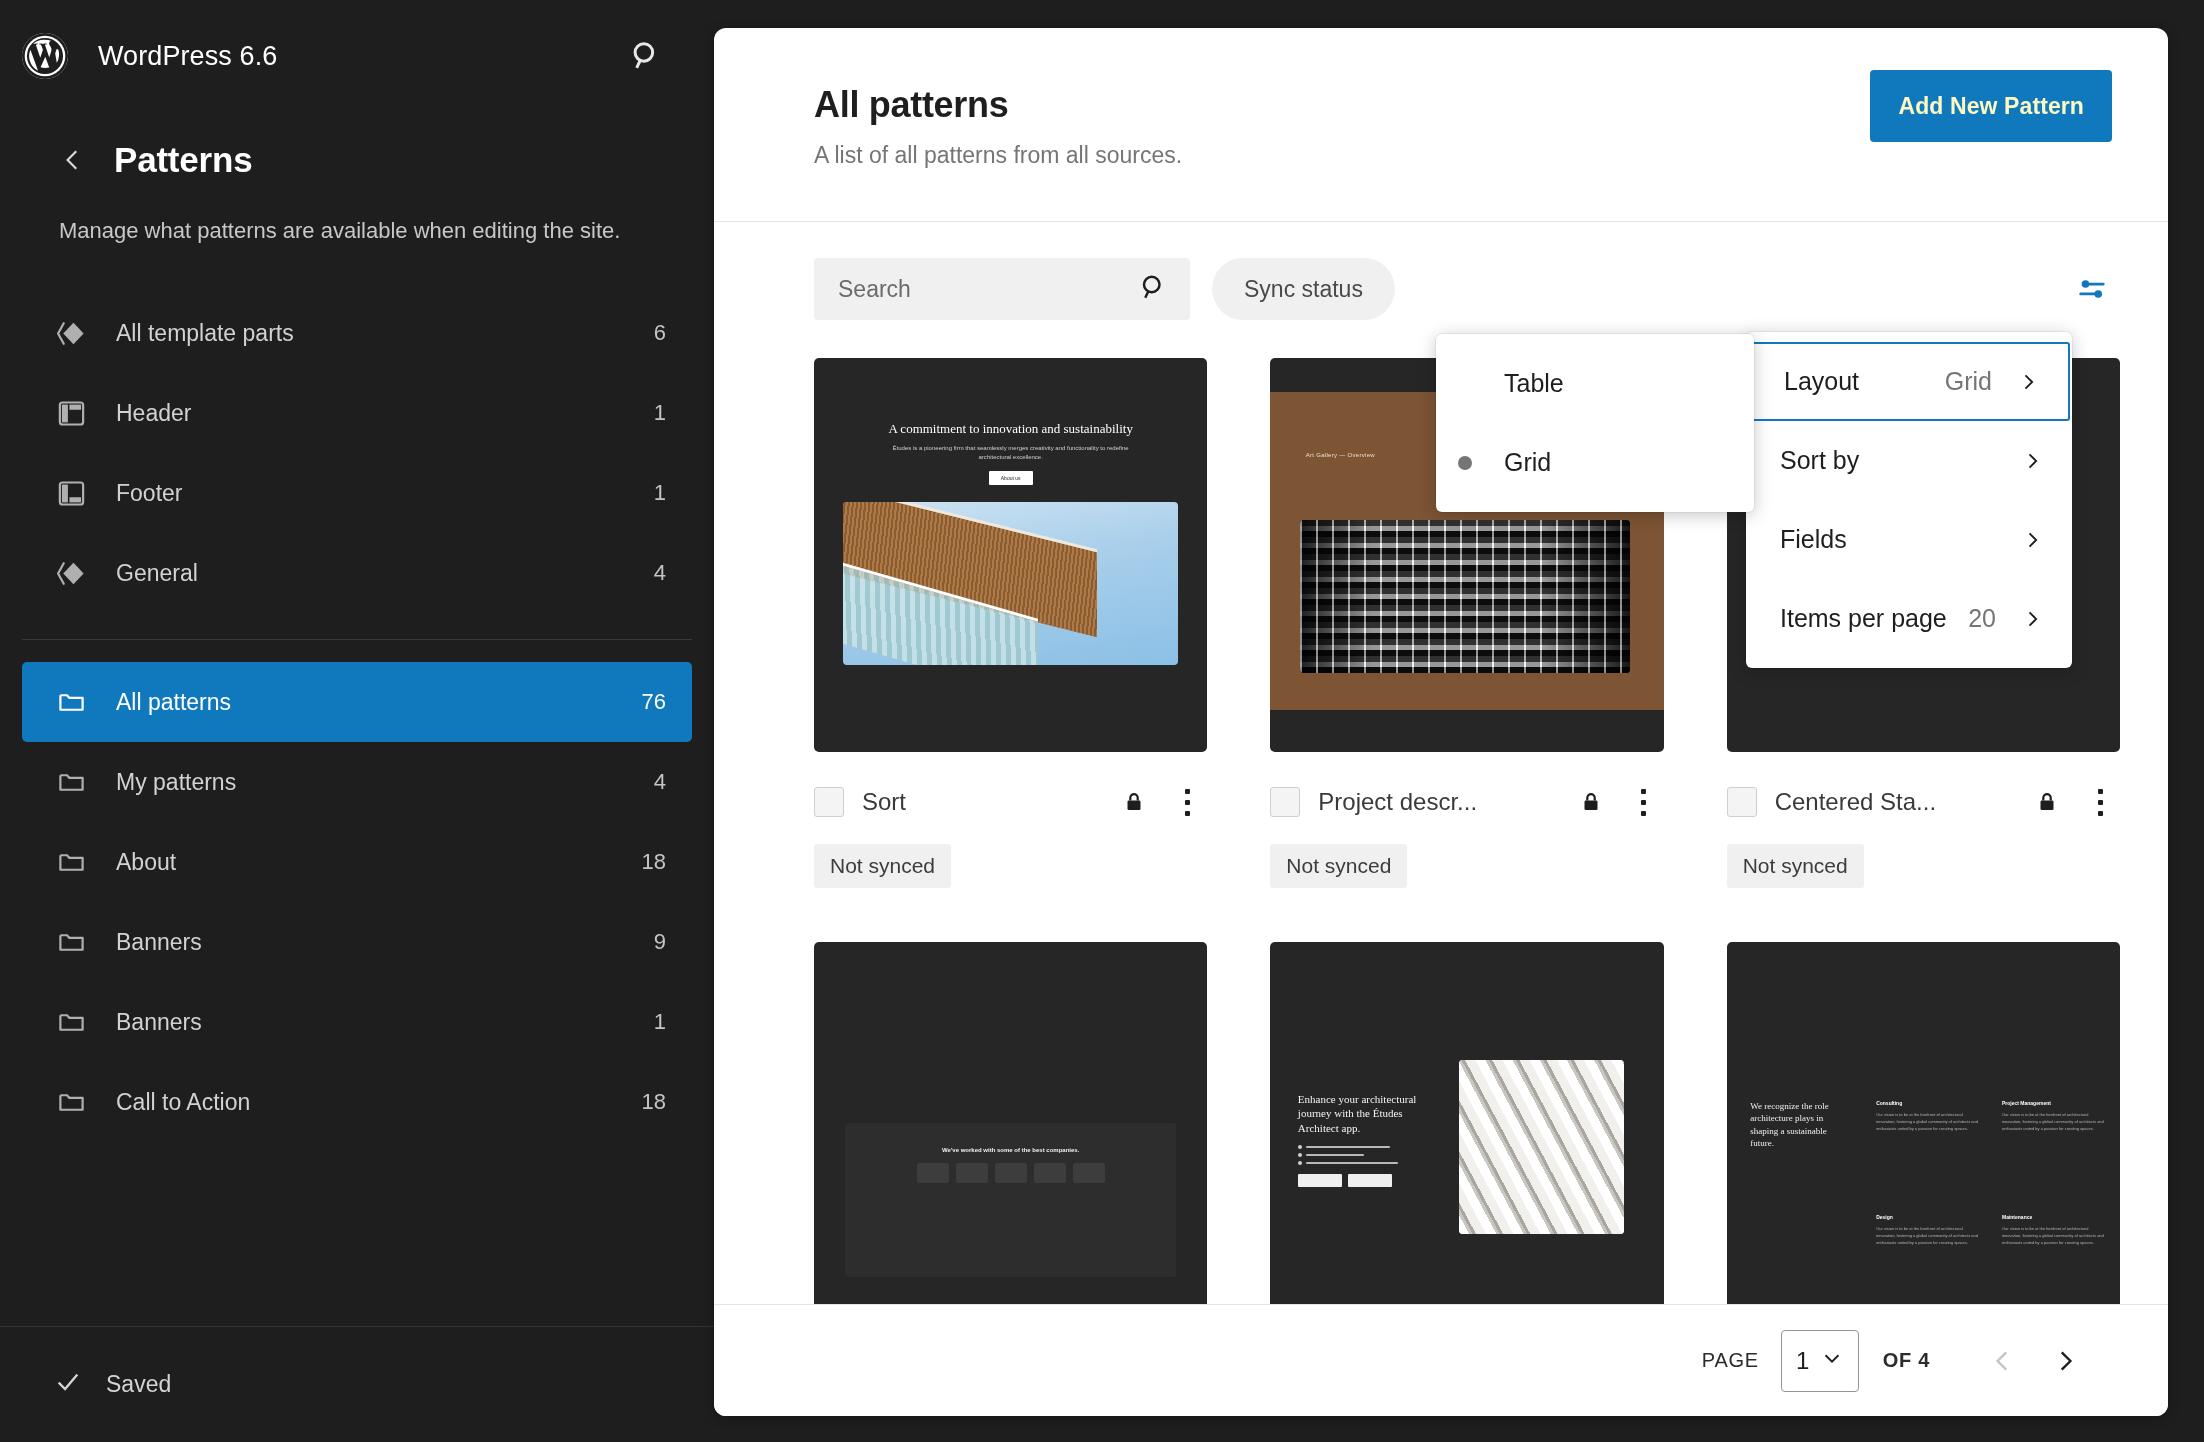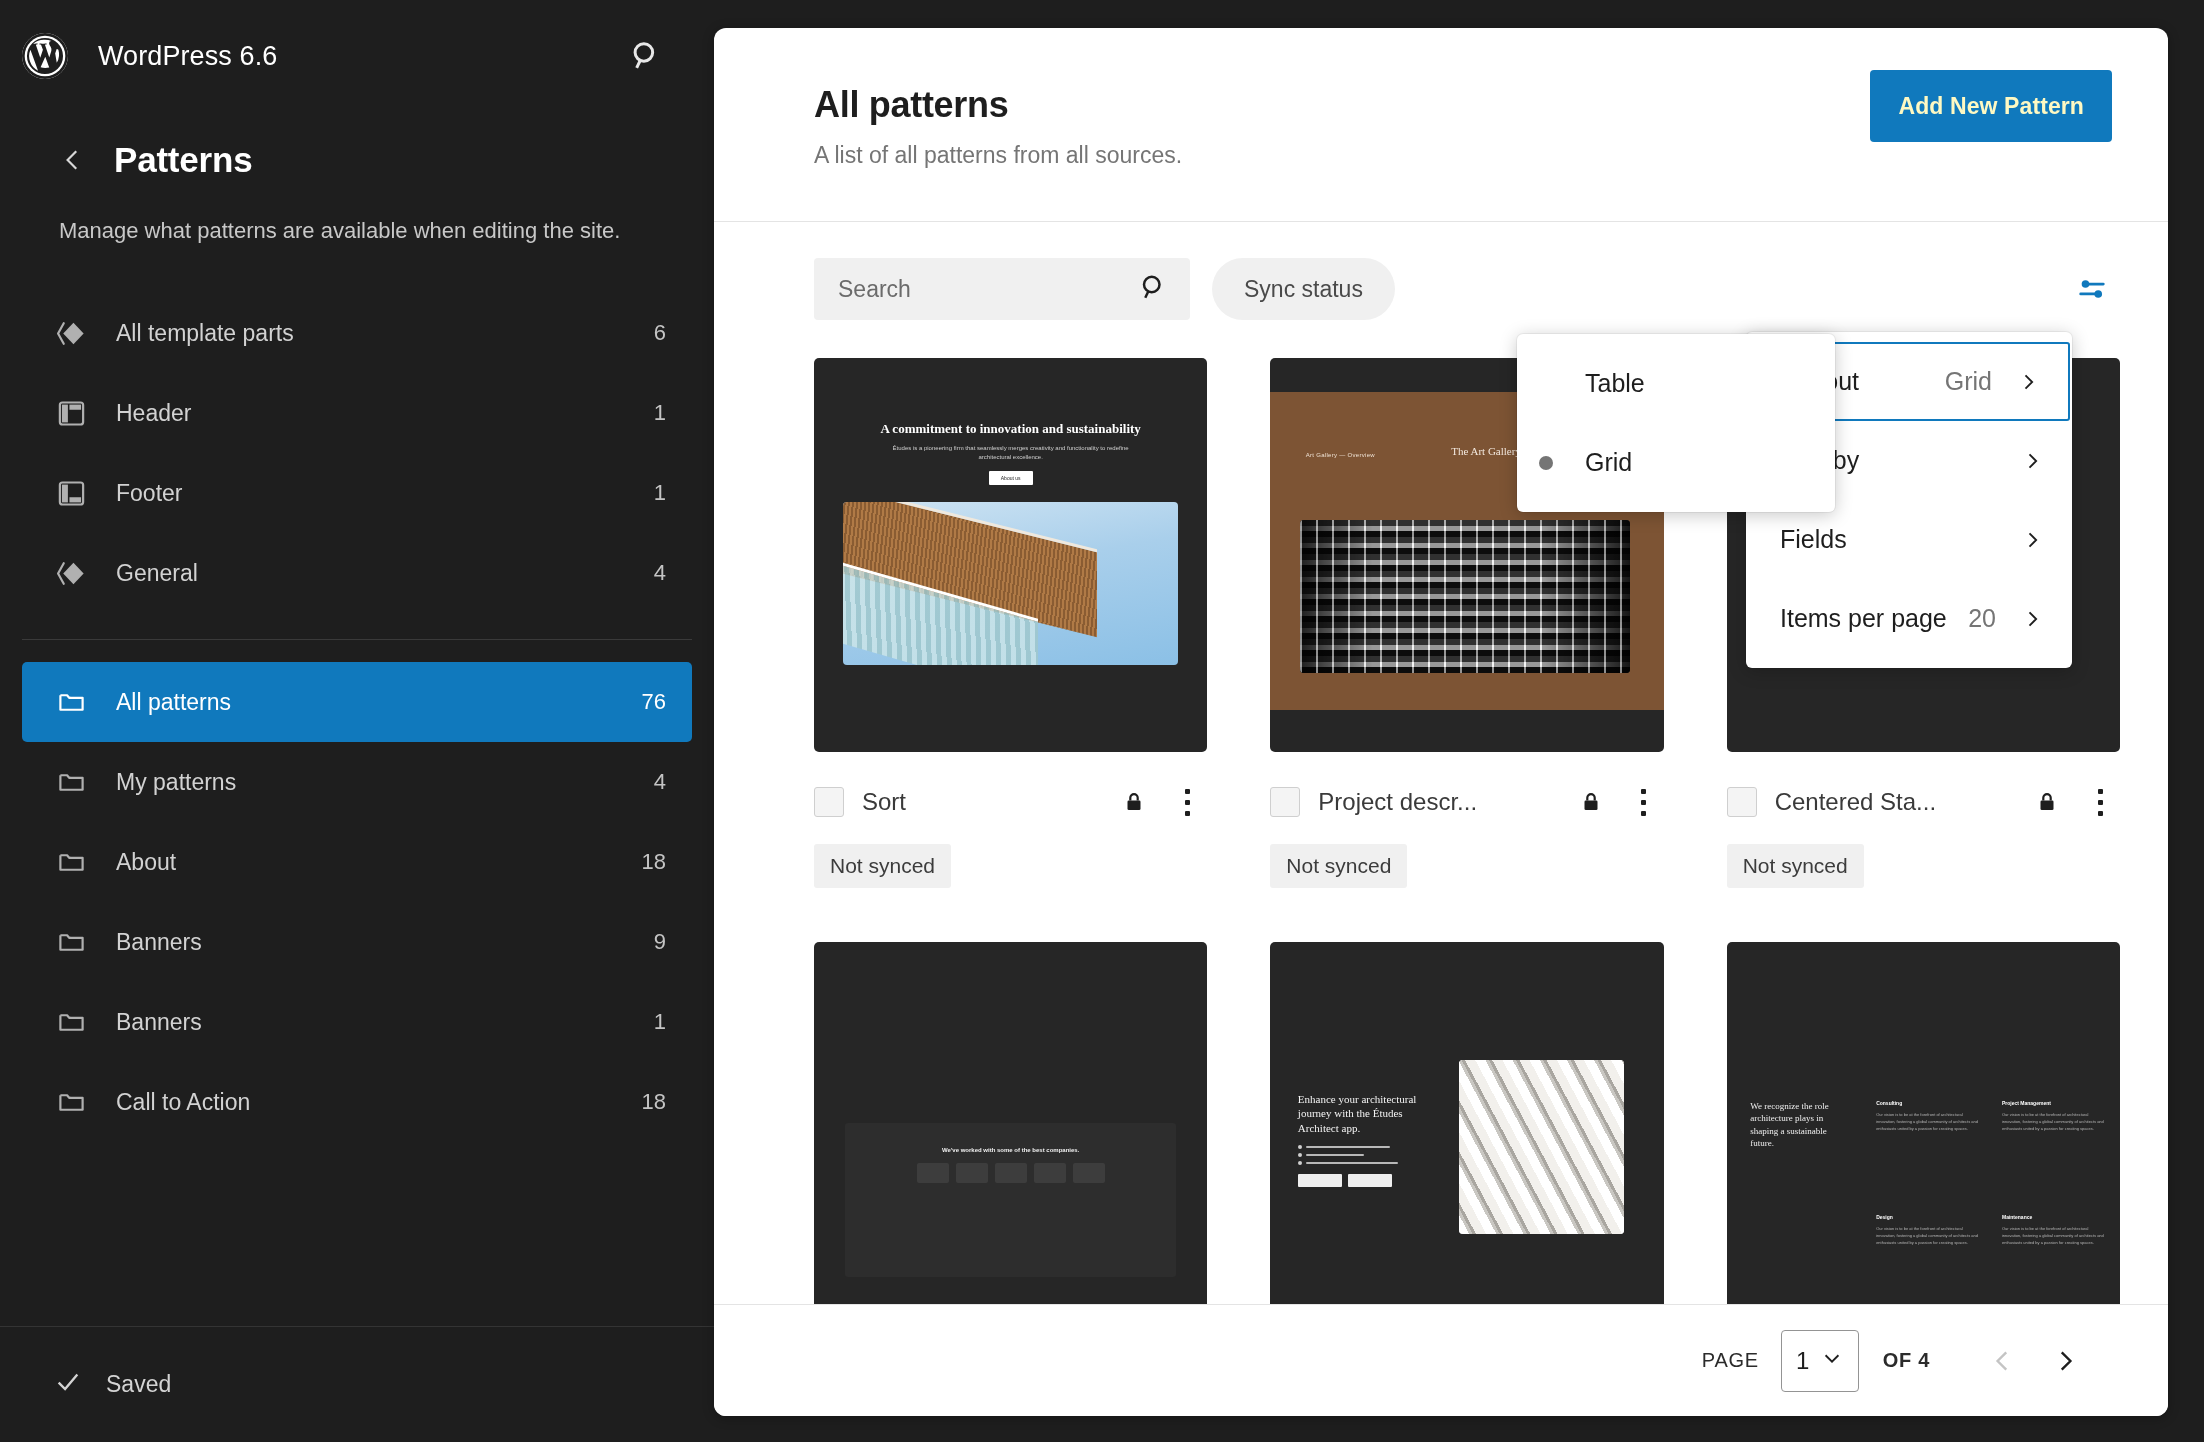--- a/index.html
+++ b/index.html
@@ -380,21 +380,21 @@
     border-radius: 6px;
     box-shadow: 0 3px 18px rgba(0,0,0,.22), 0 0 0 1px rgba(0,0,0,.05);
     z-index: 40;
     padding: 10px 0;
   }
   .menu-main {
     left: 1746px; top: 332px;
     width: 326px;
   }
   .menu-sub {
-    left: 1517px; top: 334px;
+    left: 1436px; top: 334px;
     width: 318px;
     z-index: 45;
   }
   .menu-item {
     display: flex;
     align-items: center;
     height: 79px;
     padding: 0 30px 0 34px;
     font-size: 25px;
     color: #1e1e1e;
@@ -426,21 +426,21 @@
   .mini { position:absolute; inset:0; }
   .mini-center {
     position: absolute; left: 0; right: 0;
     text-align: center;
   }
   .mini-h {
     font-family: "Liberation Serif", serif;
     color: #fff;
     font-size: 13px;
     line-height: 1.32;
-    font-weight: 700;
+    font-weight: 400;
   }
   .mini-p {
     color: #cfcfcf;
     font-size: 6px;
     line-height: 1.45;
     margin: 7px auto 0;
     max-width: 62%;
   }
   .mini-btn {
     display: inline-block;

